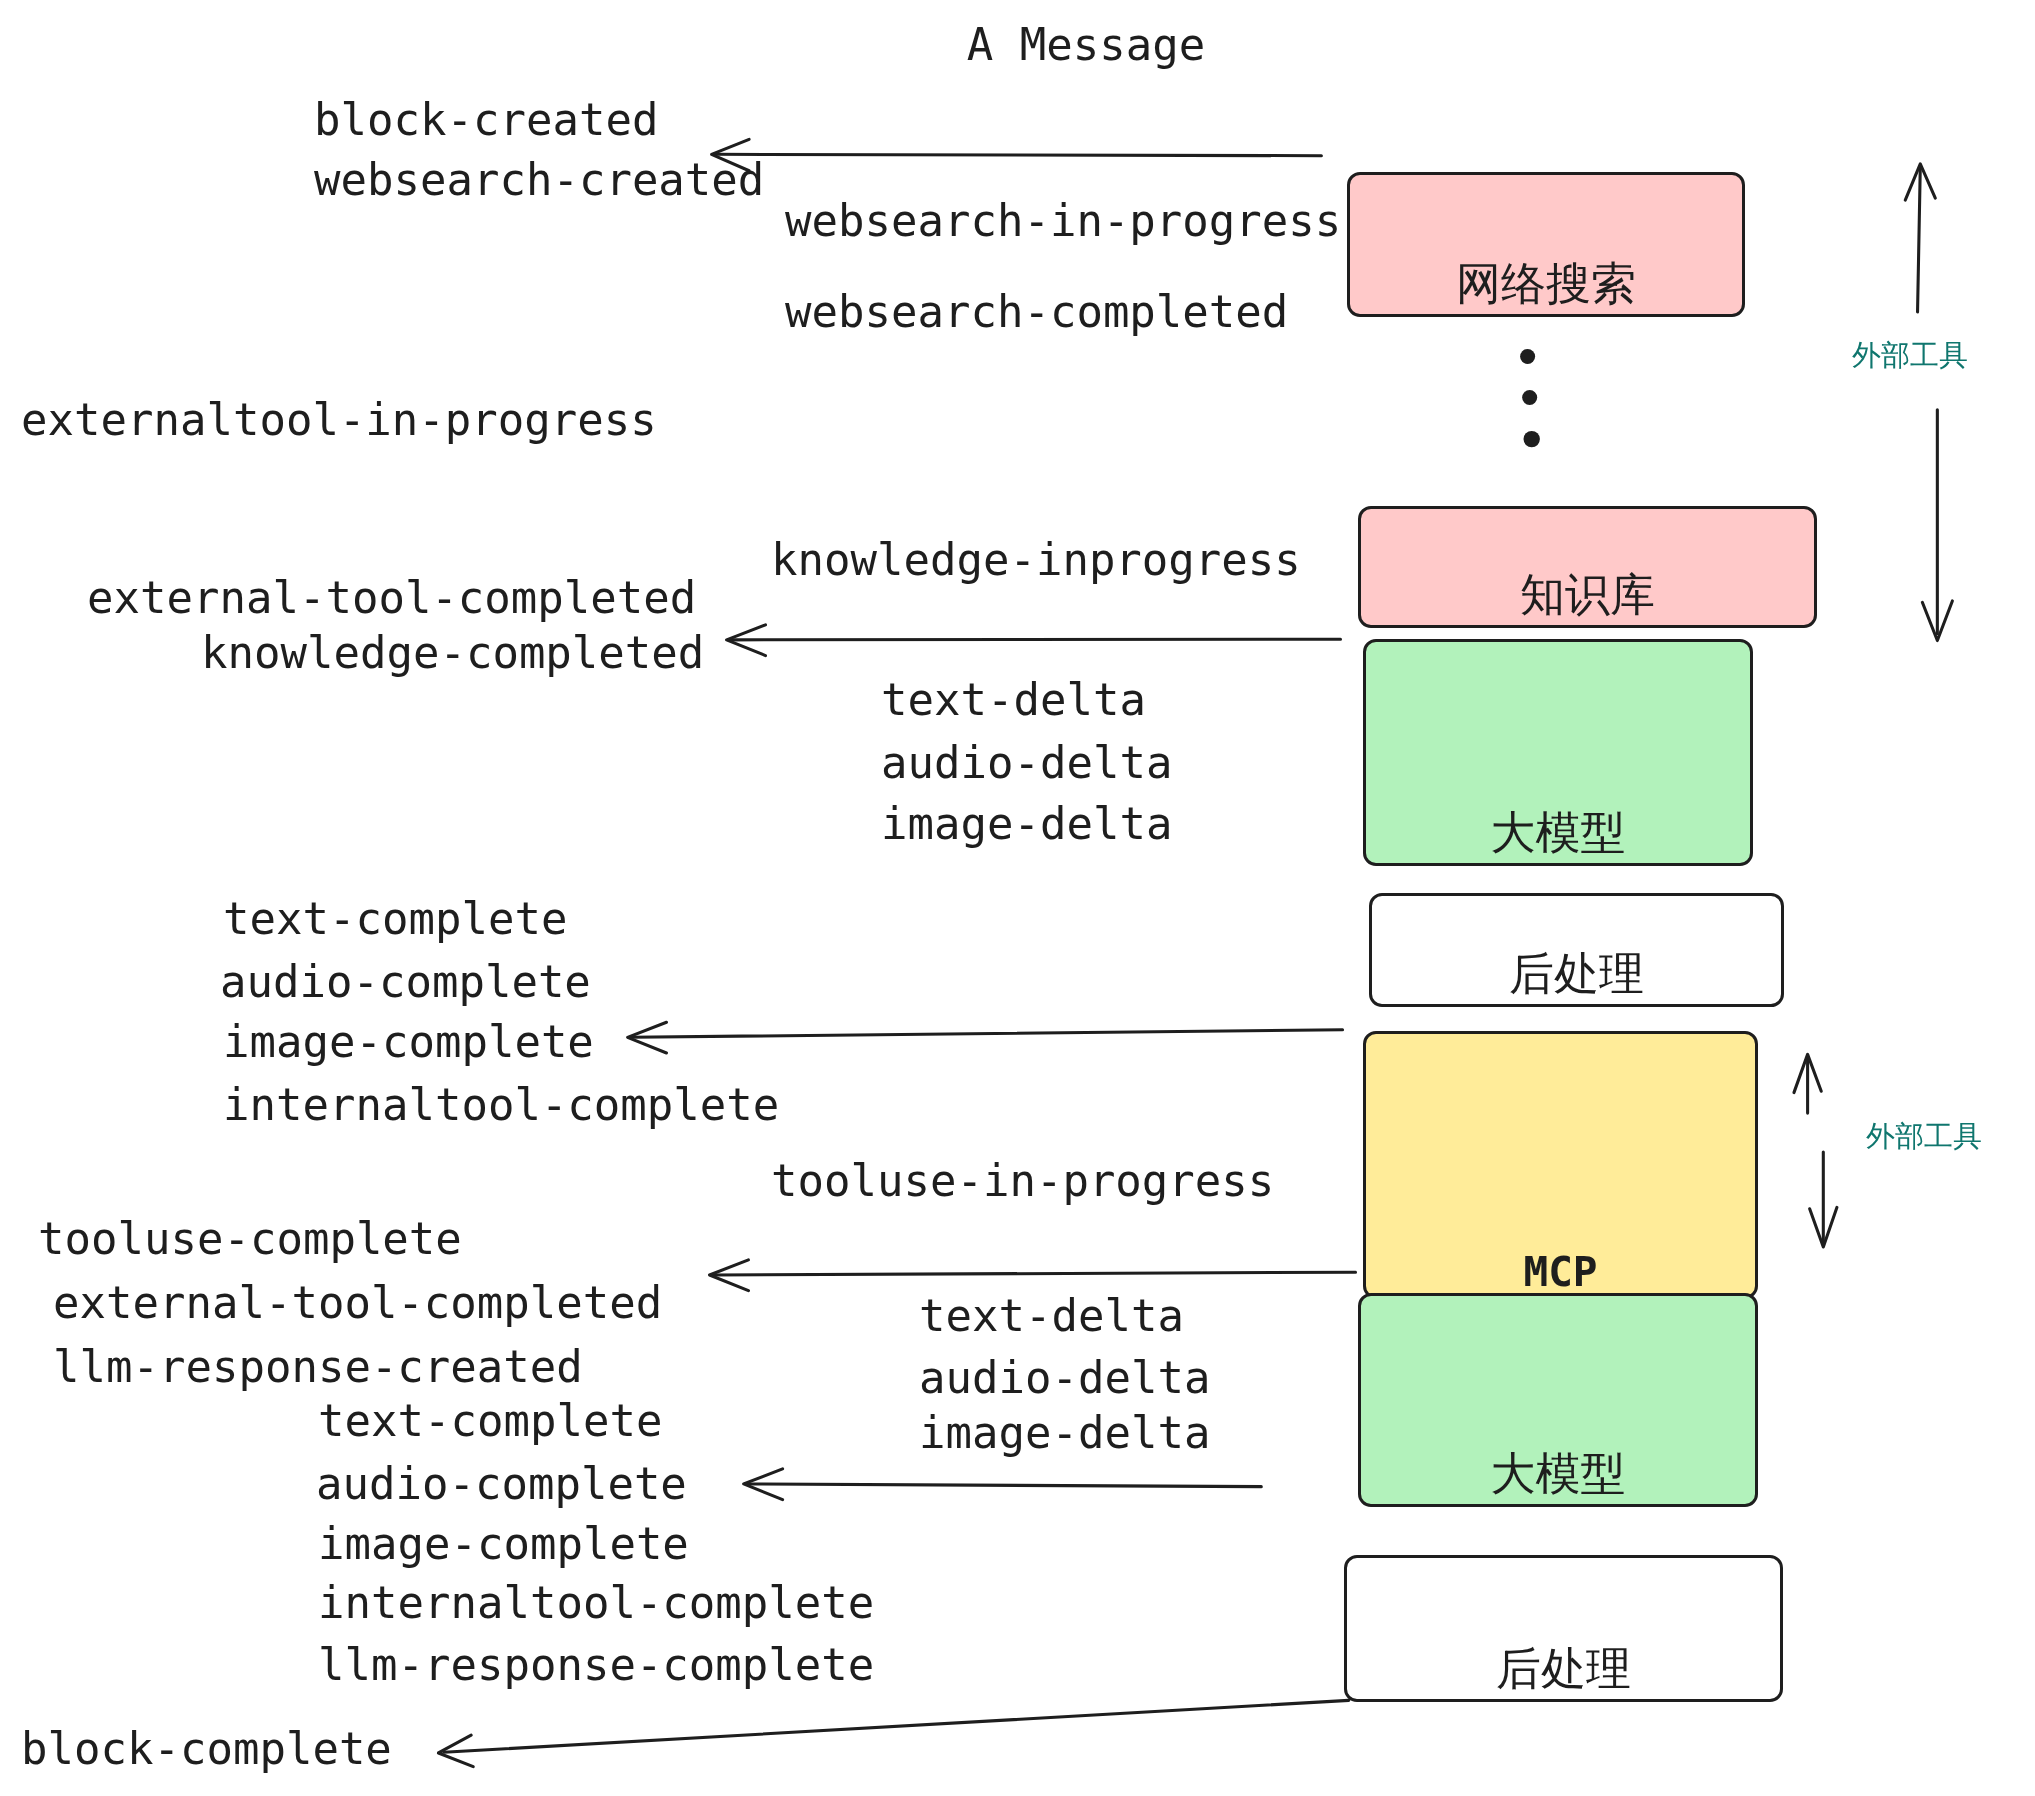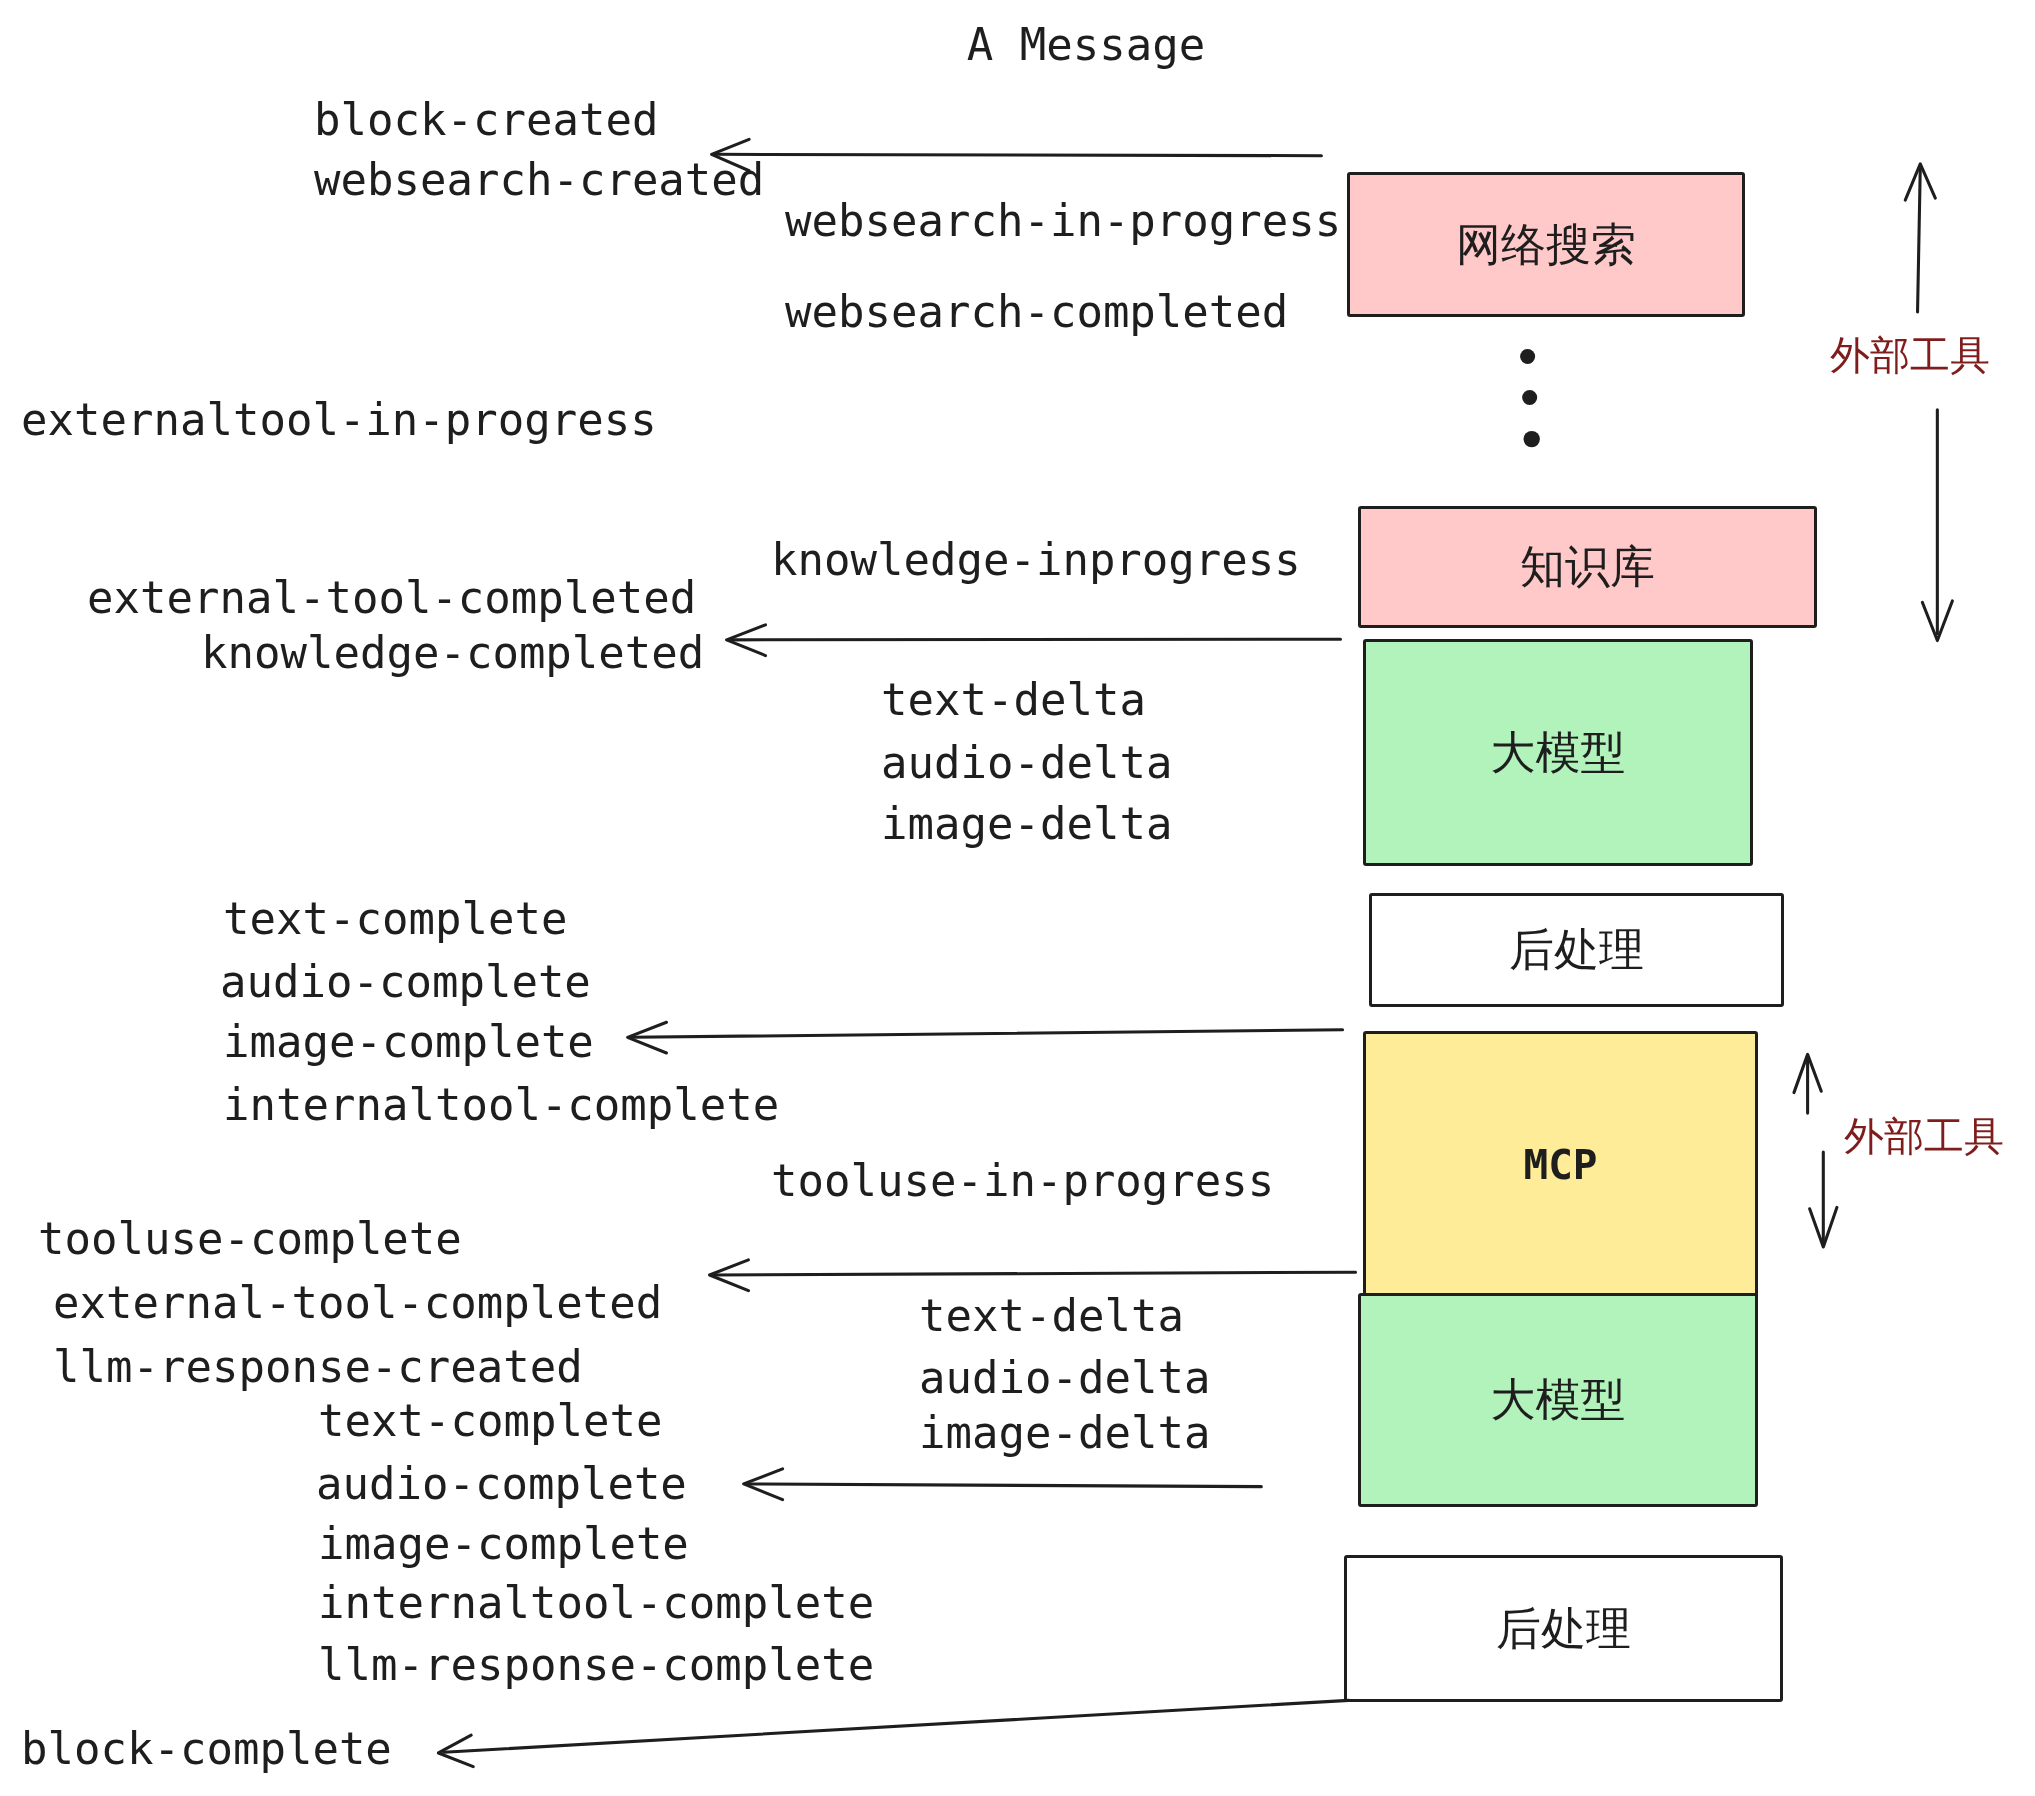--- a/index.html
+++ b/index.html
@@ -1,29 +1,29 @@
 <!DOCTYPE html>
 <html style="font-size:11px"><head>
 <meta charset="utf-8">
 <style>
   html,body{margin:0;padding:0;background:#ffffff;}
   #canvas{position:relative;width:2035px;height:1796px;background:#ffffff;overflow:hidden;
           font-family:"DejaVu Sans Mono", monospace;color:#1e1e1e;}
   .ev{position:absolute;font-size:44px;line-height:40px;white-space:pre;color:#1e1e1e;}
   .title{position:absolute;font-size:44px;line-height:44px;transform:translateX(-50%);color:#1e1e1e;}
-  .box{position:absolute;border:3.4px solid #1e1e1e;border-radius:3px;display:flex;
-       align-items:center;justify-content:center;box-sizing:border-box;}
+  .box{position:absolute;border:3.4px solid #1e1e1e;border-radius:13px;display:flex;
+       align-items:flex-end;justify-content:center;box-sizing:border-box;}
   .box .lbl{font-family:"Liberation Sans", sans-serif;font-size:45px;color:#1e1e1e;}
   .box .lbl-mono{font-family:"DejaVu Sans Mono", monospace;font-size:41px;font-weight:bold;color:#1e1e1e;}
   .box-pink{background:#ffc9c9;}
   .box-green{background:#b2f2bb;}
   .box-yellow{background:#ffec99;}
   .box-white{background:#ffffff;}
-  .side-label{position:absolute;font-family:"Liberation Sans", sans-serif;font-size:40px;
-              line-height:44px;transform:translateX(-50%);white-space:pre;color:#7f1d1d;}
+  .side-label{position:absolute;font-family:"Liberation Sans", sans-serif;font-size:29px;
+              line-height:44px;transform:translateX(-50%);white-space:pre;color:#0f766e;}
   svg.overlay{position:absolute;left:0;top:0;width:2035px;height:1796px;pointer-events:none;}
   svg.overlay path{fill:none;stroke:#1e1e1e;stroke-width:4.5;stroke-linecap:round;stroke-linejoin:round;}
   svg.overlay circle{fill:#1e1e1e;stroke:none;}
 </style>
 </head>
 <body>
 
 <div id="canvas">
 
   <div class="title" style="left:1086px;top:22.5px;">A Message</div>

